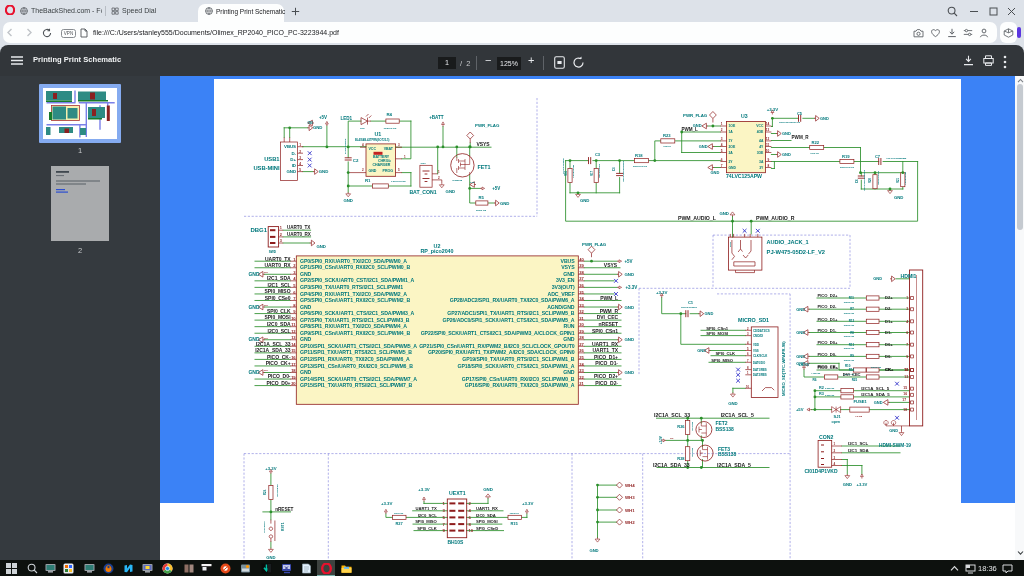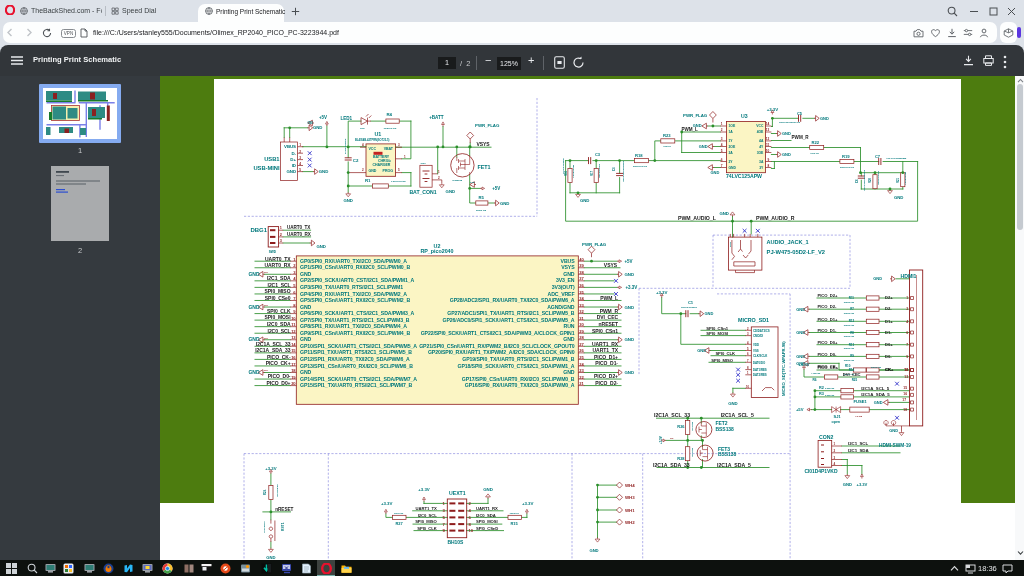--- a/index.html
+++ b/index.html
@@ -1,18 +1,18 @@
 <!DOCTYPE html>
 <html><head>
 <meta charset="utf-8">
 <style>
 *{margin:0;padding:0;box-sizing:border-box}
 html,body{width:1024px;height:576px;overflow:hidden;font-family:"Liberation Sans",sans-serif}
 .abs{position:absolute}
-#stage{position:relative;width:1024px;height:503px;background:#4d7c0f}
+#stage{position:relative;width:1024px;height:503px;background:#3b82f6}
 
 #tabbar{left:0;top:0;width:1024px;height:22px;background:#dde2e9}
 .tabtxt{font-size:7.5px;color:#3b4043}
 #activetab{left:198px;top:4px;width:86px;height:18px;background:#fdfefe;border-radius:7px 7px 0 0}
 
 #addrrow{left:0;top:22px;width:1024px;height:31px;background:#dde2e9}
 #addrfield{left:3px;top:0px;width:994px;height:21px;background:#fdfefe;border-radius:7px}
 #sbtn{left:1000px;top:0px;width:17px;height:21px;background:#fdfefe;border-radius:6px}
 #purplepill{left:1017px;top:5px;width:3.5px;height:11px;background:#5b36e0;border-radius:2px}
 

